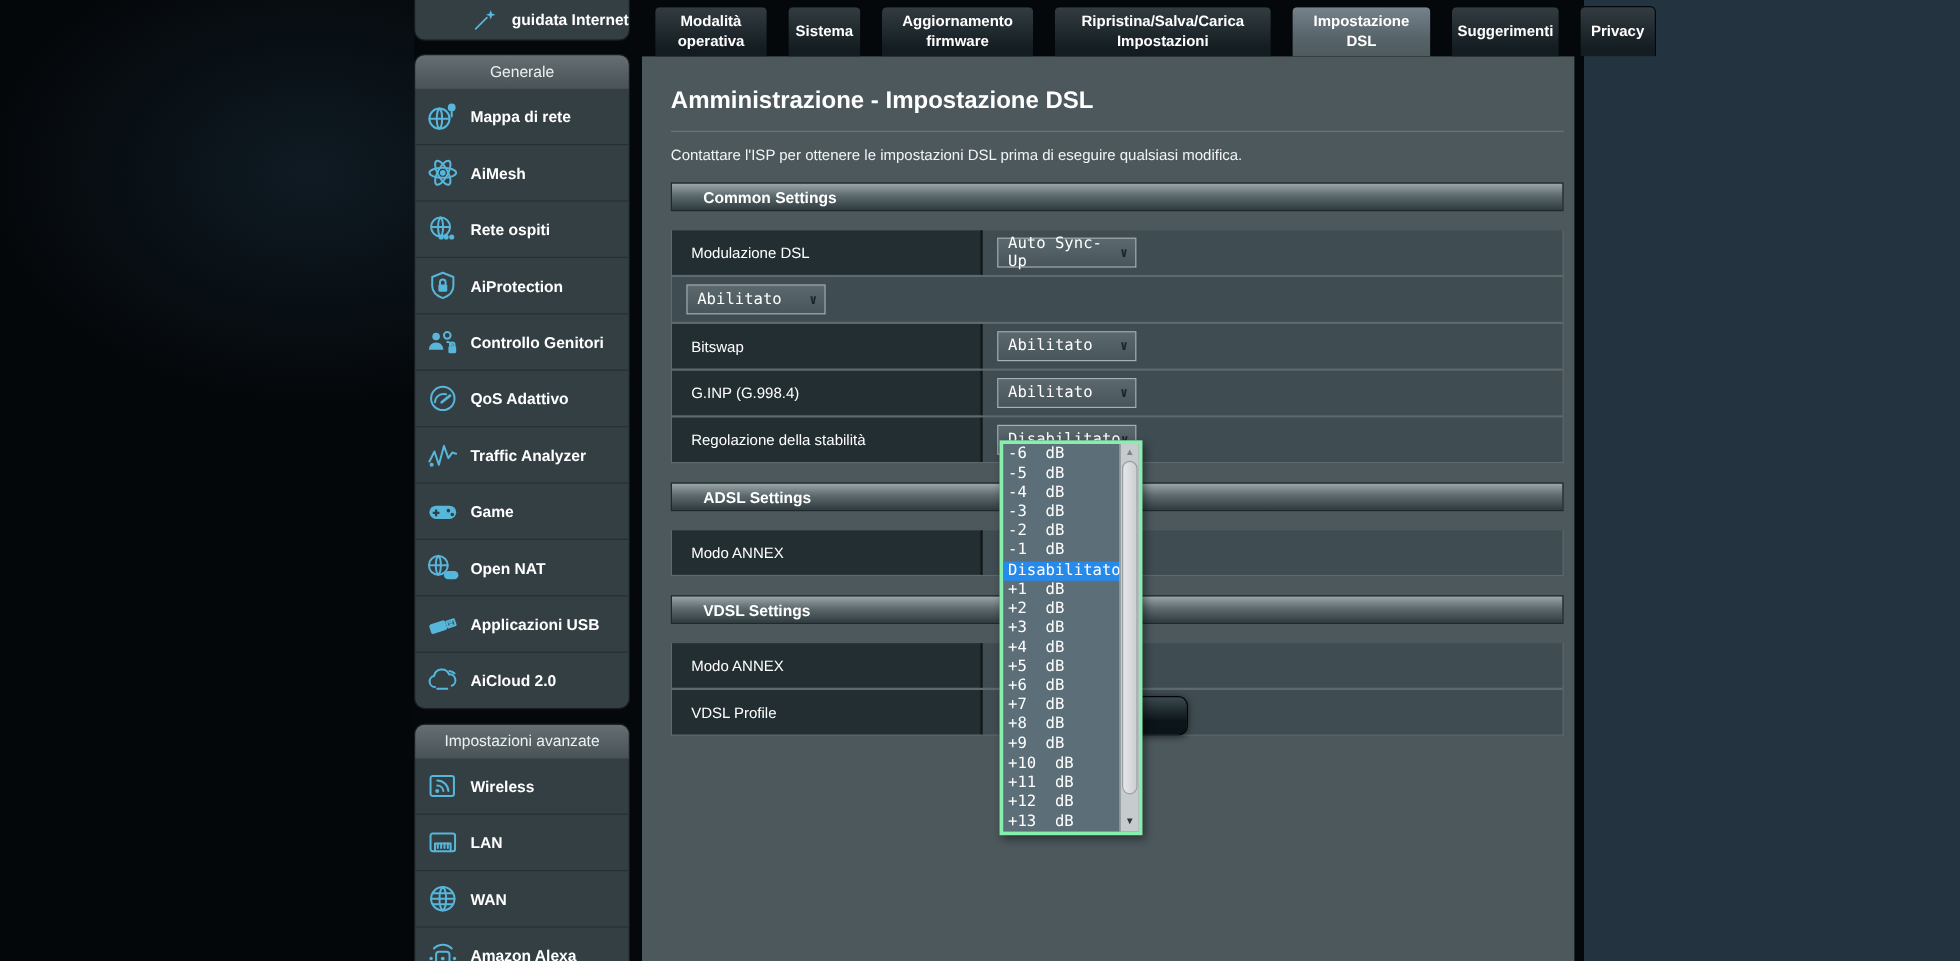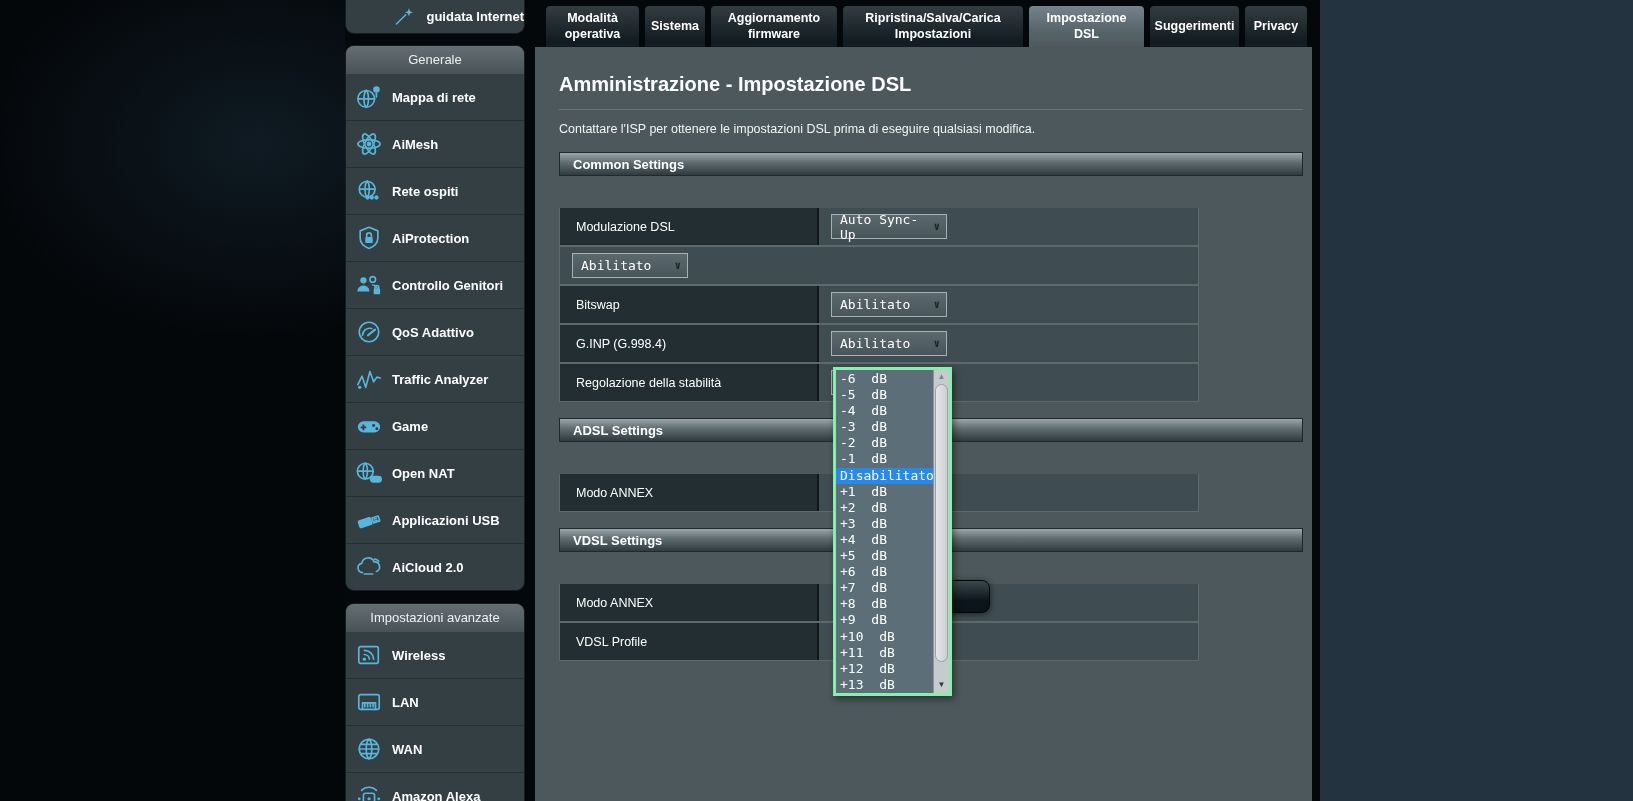--- a/index.html
+++ b/index.html
@@ -22,38 +22,38 @@
   .group{margin-top:11px;background:#343f44;border:1px solid #161d21;border-radius:9px;overflow:hidden;}
   .group-header{height:28px;line-height:28px;text-align:center;color:#edf0f0;font-size:13px;
     background:linear-gradient(#646e72,#49535 7);background:linear-gradient(#656f73,#495357);}
   .item{height:46px;display:flex;align-items:center;border-top:1px solid #262f34;cursor:pointer;}
   .item .ico{width:46px;display:flex;justify-content:center;align-items:center;}
   .item .lbl{color:#fff;font-weight:bold;font-size:13px;}
   .icn{stroke:#57b6da;fill:none;stroke-width:1.8;stroke-linecap:round;stroke-linejoin:round;}
   .icf{fill:#57b6da;stroke:none;}
 
   
-  .tabbar{position:absolute;left:545px;top:5px;height:42px;display:flex;gap:4px;z-index:1;}
+  .tabbar{position:absolute;left:545px;top:5px;height:42px;display:flex;gap:16px;z-index:1;}
   .tab{box-sizing:border-box;border:1px solid #05080a;border-bottom:none;border-radius:5px 5px 0 0;
     background:linear-gradient(#333d41,#131c20 85%);color:#fff;font-size:12.5px;font-weight:bold;
     display:flex;align-items:center;justify-content:center;text-align:center;line-height:1.25;
     padding:2px 5px;cursor:pointer;}
   .tab.active{background:linear-gradient(#76838b,#57646a 60%,#4e5a5e);}
   .tw0{width:95px}.tw1{width:62px}.tw2{width:128px}.tw3{width:182px}.tw4{width:117px}.tw5{width:91px}.tw6{width:64px}
 
   
   .panel{position:absolute;left:535px;top:47px;width:777px;height:754px;background:#4c585c;
     box-sizing:border-box;padding:26px 0 0 24px;}
   .page-title{color:#fff;font-size:20px;font-weight:bold;margin:0;}
   .divider{width:744px;height:1px;background:#727e81;margin-top:13px;opacity:.75;}
   .desc{color:#f2f4f4;font-size:12.5px;margin-top:12px;width:744px;}
 
-  .tbl{width:640px;margin-top:32px;border:1px solid #5d696c;border-top:none;box-sizing:border-box;}
+  .tbl{width:744px;margin-top:16px;border:1px solid #5d696c;border-top:none;box-sizing:border-box;}
   .band{height:24px;line-height:24px;margin-top:16px;width:744px;box-sizing:border-box;
-    padding-left:13px;color:#fff;font-size:13px;font-weight:bold;
+    padding-left:26px;color:#fff;font-size:13px;font-weight:bold;
     border:1px solid #1f292d;
     background:linear-gradient(#9ba6a9,#5d6a6e 45%,#2f3b3f);}
   .row{display:flex;height:37px;}
   .row + .row{border-top:2px solid #5d696c;}
   .cell-l{width:259px;box-sizing:border-box;background:#232e32;border-right:2px solid #10181b;
     display:flex;align-items:center;padding-left:16px;color:#fff;font-size:12.5px;}
   .cell-v{flex:1;background:#3f4c51;display:flex;align-items:center;padding-left:12px;}
 
   .sel{box-sizing:border-box;width:116px;height:25px;background:linear-gradient(#5b686e,#48555b);
     border:1px solid #a7b0b3;display:flex;align-items:center;padding:0 6px 0 8px;

